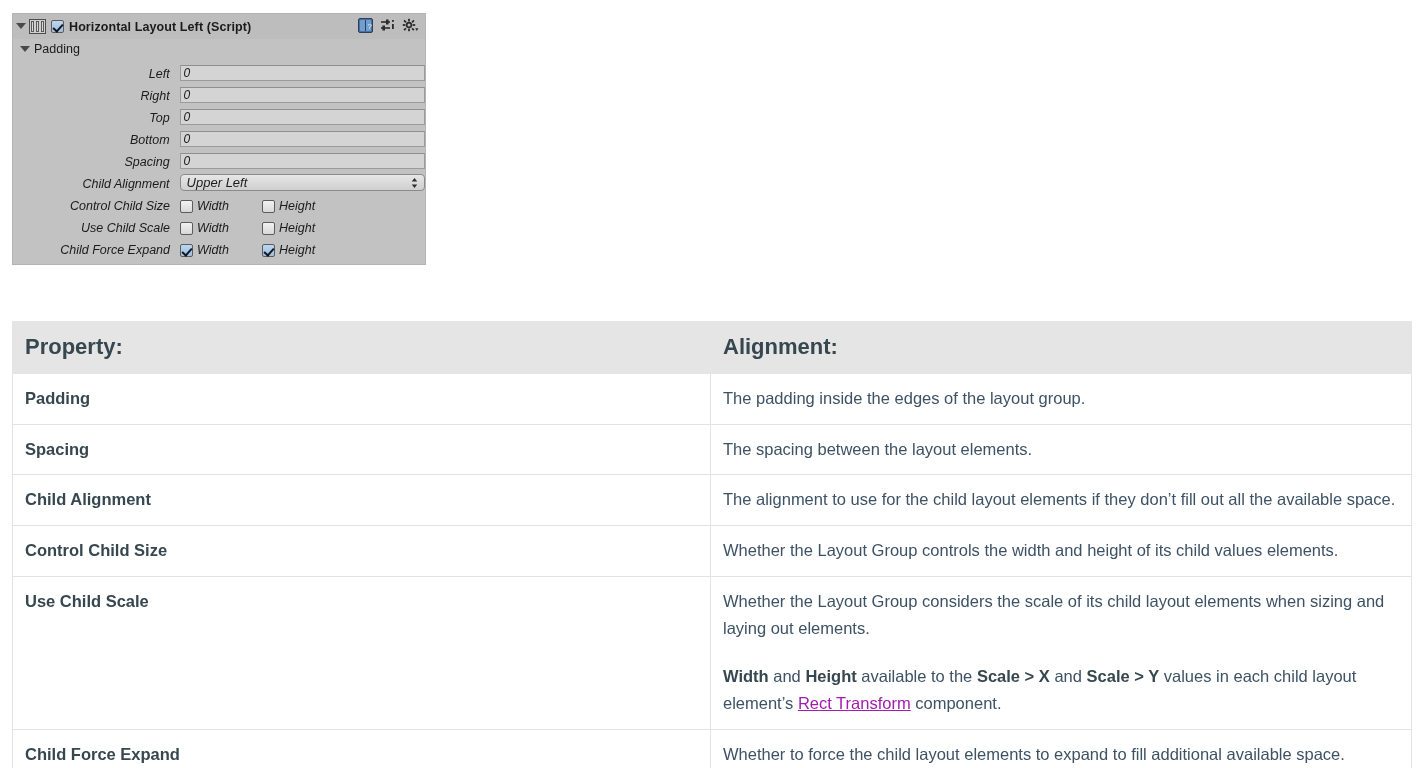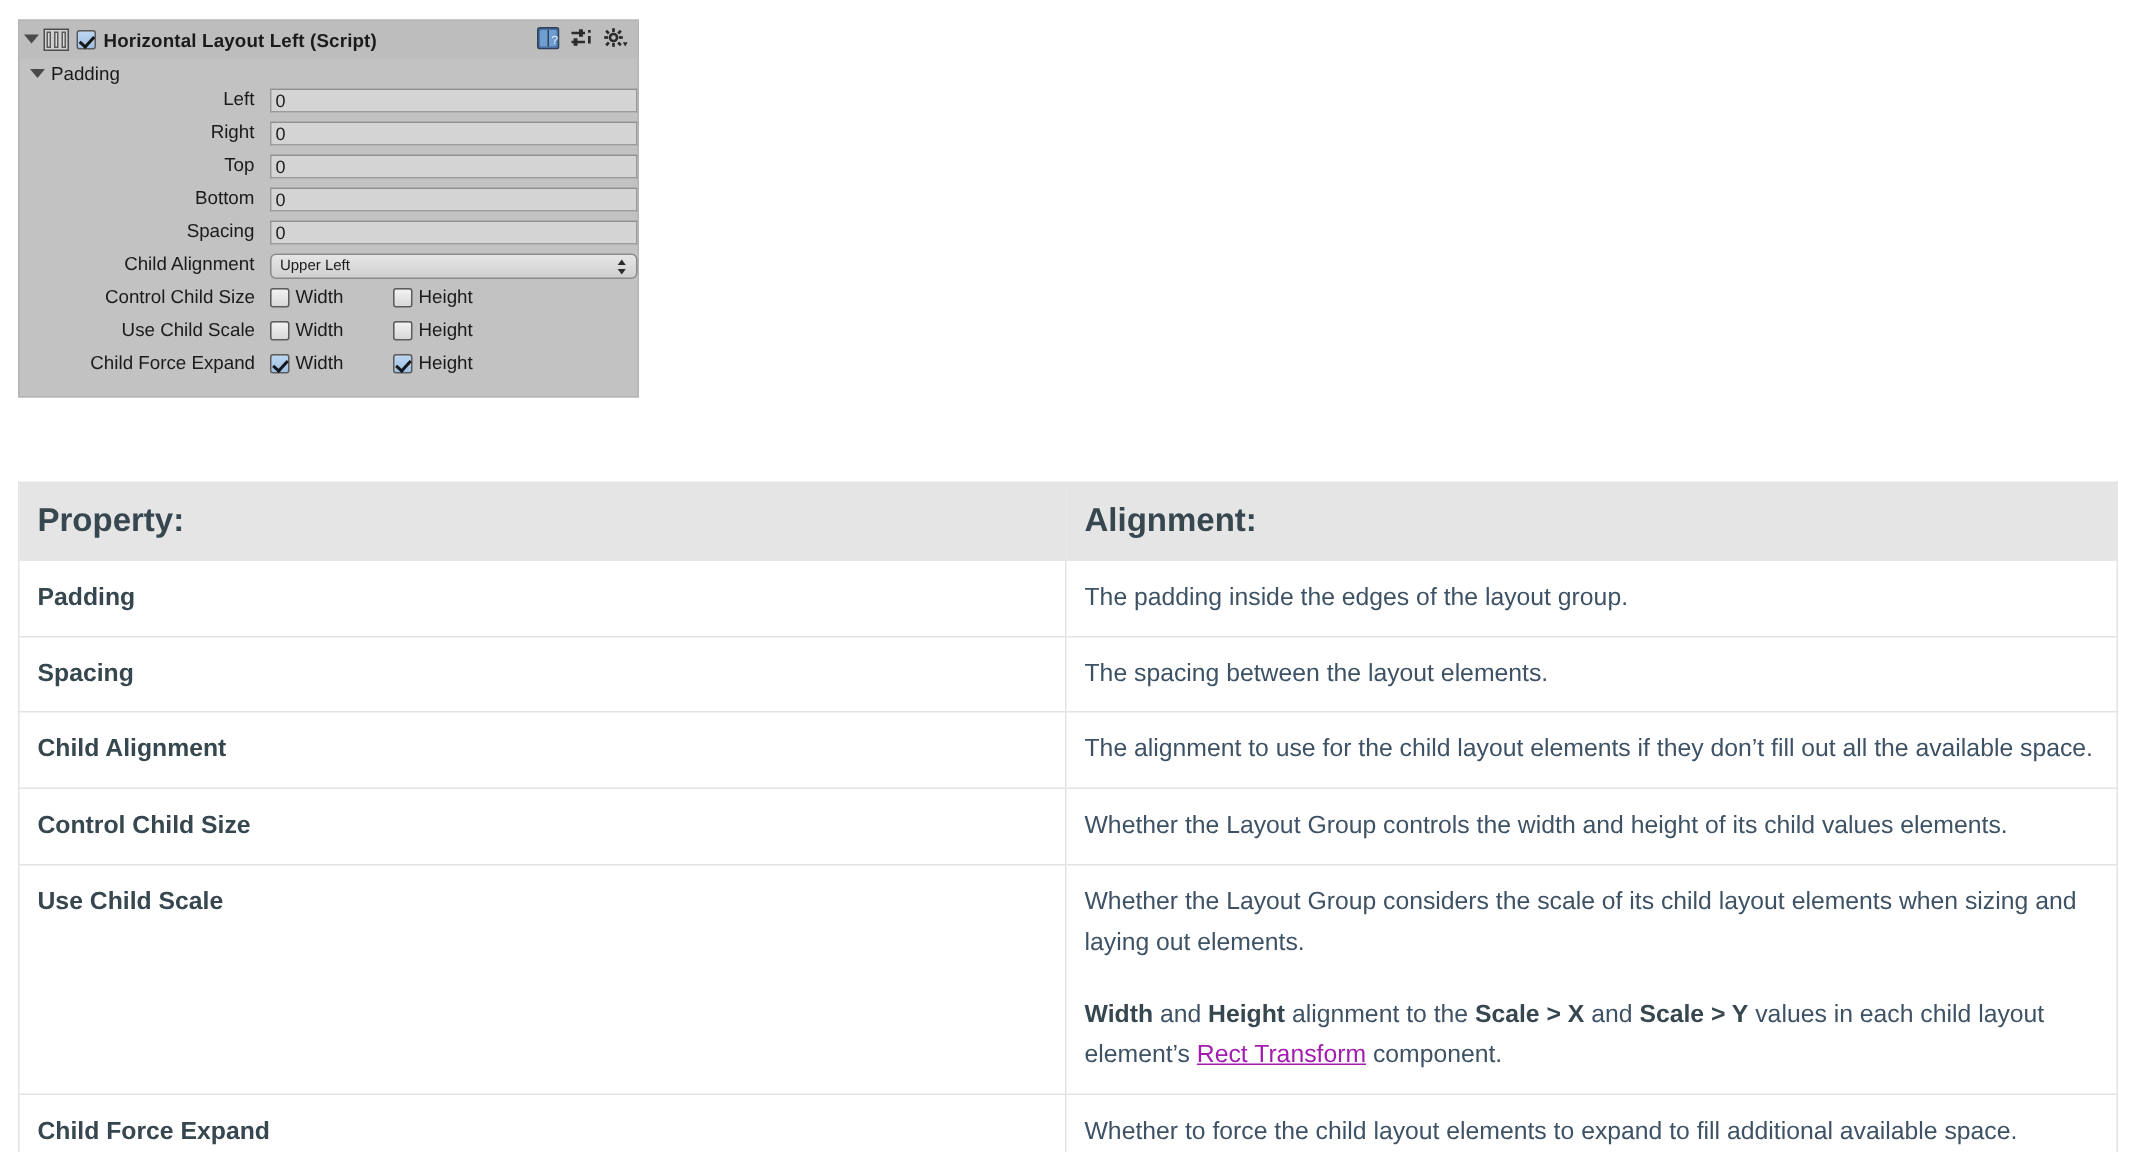--- a/index.html
+++ b/index.html
@@ -77,23 +77,24 @@
   #header-icons { position: absolute; right: 6px; top: 4px; display: flex; gap: 7px; align-items: center; }
   .hdr-ic { display: block; }
 
   #insp-body { padding: 0; position: relative; }
   .padding-foldout {
     display: flex; align-items: center;
     height: 20px; padding-left: 7px;
   }
   .padding-foldout .foldout { margin-right: 3px; }
   .prop-row {
-    display: flex; align-items: flex-start;
+    display: flex; align-items: flex-end;
     height: 22px;
     padding-left: 7px;
+    font-style: italic;
   }
   .prop-label {
     width: 160px;
     text-align: right;
     padding-right: 10px;
     font-size: 12.5px;
     white-space: nowrap;
   }
   .prop-label.indent { padding-right: 10px; }
   .ufield {
@@ -106,21 +107,21 @@
     padding: 0 3px;
     color: #1b1b1b;
     overflow: hidden;
     white-space: nowrap;
   }
   .udropdown {
     width: 246px; height: 17px;
     background: linear-gradient(#e6e6e6, #cfcfcf);
     border: 1px solid #8b8b8b;
     border-radius: 4px;
-    font-size: 10px;
+    font-size: 13px;
     line-height: 15px;
     padding: 0 6px;
     position: relative;
     color: #1b1b1b;
     white-space: nowrap;
   }
   .udropdown .arrows {
     position: absolute; right: 6px; top: 2px;
     width: 7px; height: 12px;
   }
@@ -331,21 +332,21 @@
       <td>The alignment to use for the child layout elements if they don’t fill out all the available space.</td>
     </tr>
     <tr>
       <td class="prop">Control Child Size</td>
       <td>Whether the Layout Group controls the width and height of its child values elements.</td>
     </tr>
     <tr class="r-tall">
       <td class="prop">Use Child Scale</td>
       <td>
         <p>Whether the Layout Group considers the scale of its child layout elements when sizing and laying out elements.</p>
-        <p><b>Width</b><span> and </span><b>Height</b><span> alignment to the </span><b>Scale &gt; X</b><span> and </span><b>Scale &gt; Y</b><span> values in each child layout element’s </span><a href="#">Rect Transform</a><span> component.</span></p>
+        <p><b>Width</b><span> and </span><b>Height</b><span> available to the </span><b>Scale &gt; X</b><span> and </span><b>Scale &gt; Y</b><span> values in each child layout element’s </span><a href="#">Rect Transform</a><span> component.</span></p>
       </td>
     </tr>
     <tr>
       <td class="prop">Child Force Expand</td>
       <td>Whether to force the child layout elements to expand to fill additional available space.</td>
     </tr>
   </tbody>
 </table>
 
 </body></html>

